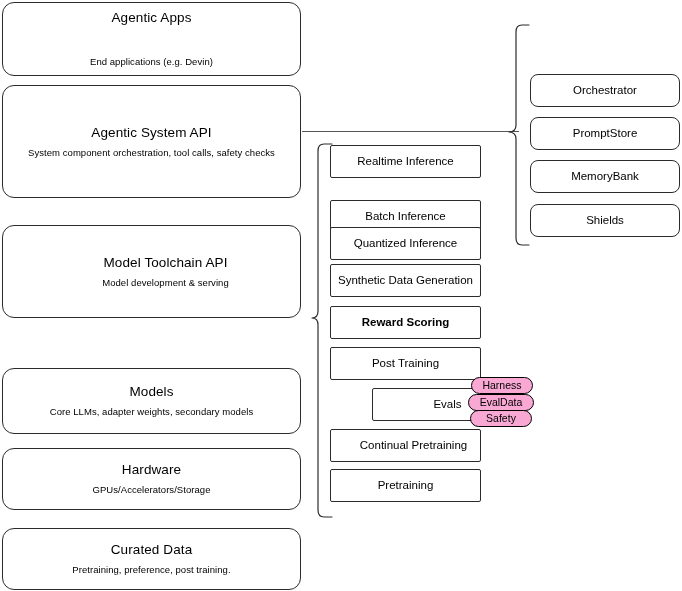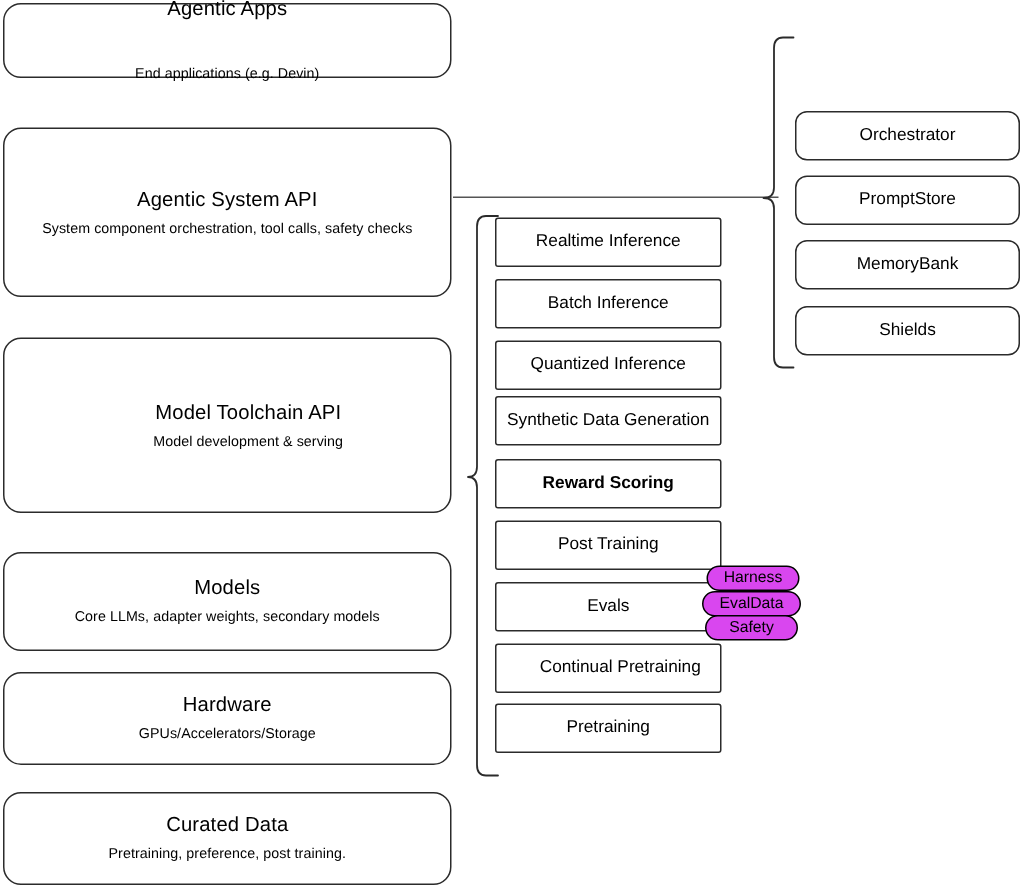--- a/index.html
+++ b/index.html
@@ -69,21 +69,21 @@
     height: 33px;
     border-radius: 8px;
     font-size: 11.5px;
   }
 
   
   .pill {
     position: absolute;
     box-sizing: border-box;
     border: 1px solid #000000;
-    background: #d946ef;
+    background: #f9a8d4;
     border-radius: 10px;
     height: 17px;
     display: flex;
     align-items: center;
     justify-content: center;
     font-size: 10.5px;
     z-index: 5;
     line-height: 1;
   }
 
@@ -98,31 +98,31 @@
     position: absolute;
     z-index: 2;
   }
   .brace svg { display: block; }
 </style>
 </head>
 <body>
 
 <div id="canvas">
 
-  <div class="node layer" style="top:2px; height:50px;gap:24px;">
+  <div class="node layer" style="top:2px; height:74px;gap:24px;">
     <div class="title">Agentic Apps</div>
     <div class="subtitle">End applications (e.g. Devin)</div>
   </div>
 
   <div class="node layer" style="top:85px; height:113px;">
     <div class="title">Agentic System API</div>
     <div class="subtitle">System component orchestration, tool calls, safety checks</div>
   </div>
 
-  <div class="node layer" style="top:225px; height:117px;padding-left:28px;">
+  <div class="node layer" style="top:225px; height:93px;padding-left:28px;">
     <div class="title">Model Toolchain API</div>
     <div class="subtitle">Model development &amp; serving</div>
   </div>
 
   <div class="node layer" style="top:368px; height:66px;">
     <div class="title">Models</div>
     <div class="subtitle">Core LLMs, adapter weights, secondary models</div>
   </div>
 
   <div class="node layer" style="top:448px; height:62px;">
@@ -145,36 +145,36 @@
 
   <div class="brace" style="left:508px; top:24px;">
     <svg width="22" height="222" viewBox="0 0 22 222" fill="none" xmlns="http://www.w3.org/2000/svg">
       <path d="M21 1 H14 Q8 1 8 8 V101 Q8 108 1 108 Q8 108 8 115 V214 Q8 221 14 221 H21" stroke="#2b2b2b" stroke-width="1.2" fill="none" stroke-linecap="round" stroke-linejoin="round"></path>
     </svg>
   </div>
 
   <div class="node mid" style="top:145px;">
     <span>Realtime Inference</span>
   </div>
-  <div class="node mid" style="top:186px;">
+  <div class="node mid" style="top:200px;">
     <span>Batch Inference</span>
   </div>
   <div class="node mid" style="top:227px;">
     <span>Quantized Inference</span>
   </div>
   <div class="node mid" style="top:264px;">
     <span>Synthetic Data Generation</span>
   </div>
   <div class="node mid" style="top:306px;font-weight:bold;">
     <span>Reward Scoring</span>
   </div>
   <div class="node mid" style="top:347px;">
     <span>Post Training</span>
   </div>
-  <div class="node mid" style="top:388px;">
+  <div class="node mid" style="top:388px;margin-left:42px;">
     <span>Evals</span>
   </div>
   <div class="node mid" style="top:429px;padding-left:16px;">
     <span>Continual Pretraining</span>
   </div>
   <div class="node mid" style="top:469px;">
     <span>Pretraining</span>
   </div>
 
   <div class="pill" style="left:471px; top:377px; width:62px;">

